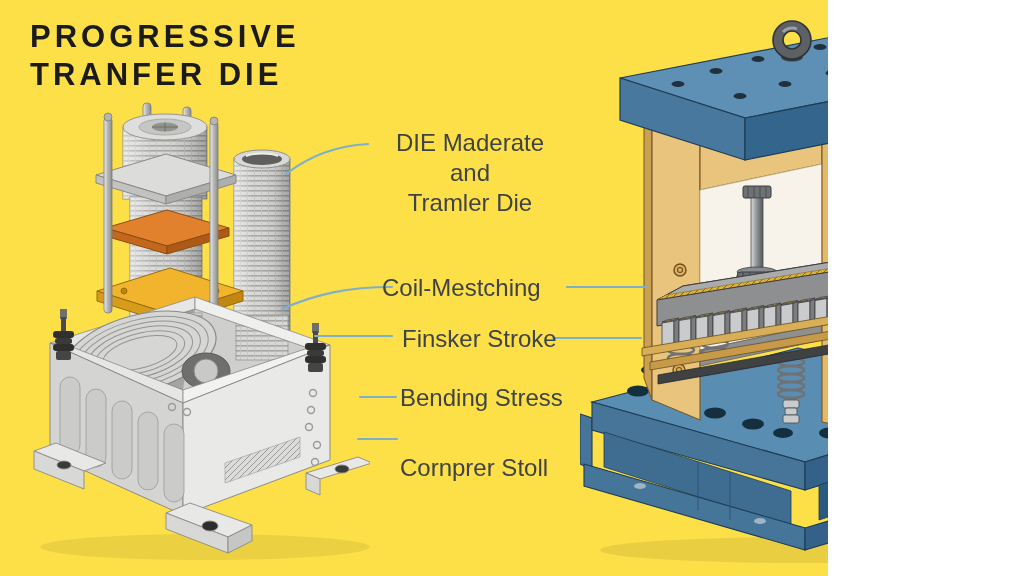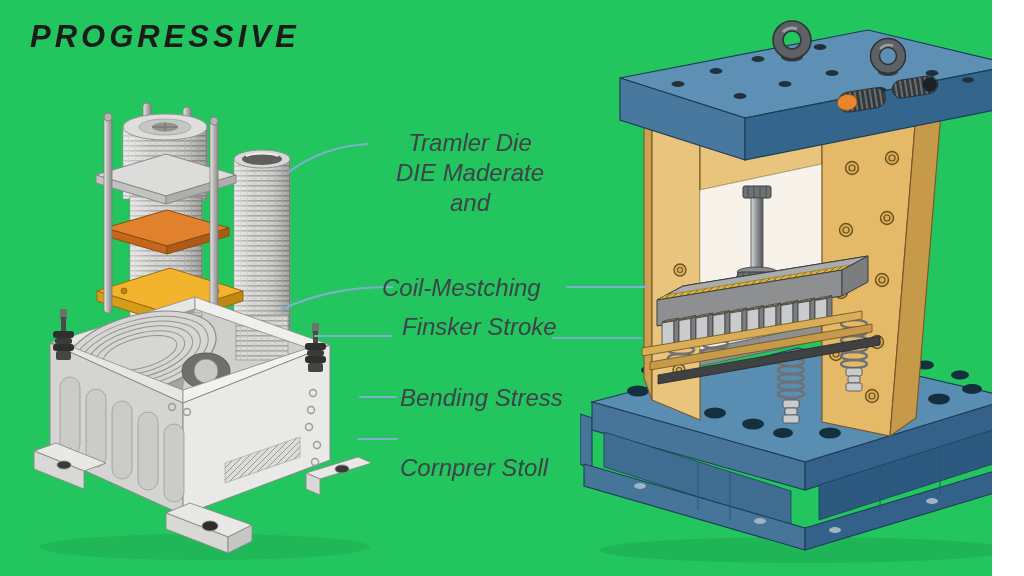--- a/index.html
+++ b/index.html
@@ -1,39 +1,40 @@
 <!DOCTYPE html>
 <html><head>
 <meta charset="utf-8">
 <style>
   html,body{margin:0;padding:0;background:#ffffff;}
-  .canvas{position:relative;width:992px;height:576px;background:#22c55e;overflow:hidden;
-          font-family:"Liberation Sans", sans-serif;font-style:italic;}
+  .canvas{position:relative;width:828px;height:576px;background:#fde047;overflow:hidden;
+          font-family:"Liberation Sans", sans-serif;}
   .title{position:absolute;left:30px;top:18px;color:#1b1b1b;font-weight:800;
          font-size:31px;line-height:38px;letter-spacing:4px;}
   .title div{white-space:nowrap;}
   .label{position:absolute;color:#3e4347;font-size:24px;line-height:30px;white-space:nowrap;}
   .label-die{left:375px;top:128px;width:190px;text-align:center;white-space:normal;}
   .label-coil{left:382px;top:273px;}
-  .label-finsker{left:402px;top:312px;}
+  .label-finsker{left:402px;top:324px;}
   .label-bending{left:400px;top:383px;}
   .label-cornprer{left:400px;top:425px;margin-top:28px;}
   .illus{position:absolute;}
   .illus-left{left:20px;top:85px;width:350px;height:475px;}
   .illus-right{left:580px;top:18px;width:440px;height:550px;}
   .leaders{position:absolute;left:0;top:0;width:1024px;height:576px;pointer-events:none;}
   .leaders path{fill:none;stroke:#7fb0cb;stroke-width:2.2;stroke-linecap:round;}
 </style>
 </head>
 <body>
 
 <div class="canvas">
 
   <header class="title">
     <div>PROGRESSIVE</div>
+    <div>TRANFER DIE</div>
   </header>
 
   <svg class="illus illus-left" viewBox="0 0 350 475" aria-hidden="true">
     <defs>
       <linearGradient id="rodG" x1="0" y1="0" x2="1" y2="0">
         <stop offset="0" stop-color="#ececea"></stop>
           <stop offset="0.45" stop-color="#b9b9b7"></stop>
           <stop offset="1" stop-color="#8a8a88"></stop>
       </linearGradient>
       <linearGradient id="cylShade" x1="0" y1="0" x2="1" y2="0">
@@ -447,21 +448,21 @@
     <path d="M368,144 C338,146 312,154 286,174"></path>
     <path d="M392,287 C348,287 316,294 282,309"></path>
     <path d="M567,287 L647,287"></path>
     <path d="M315,336 L392,336"></path>
     <path d="M553,338 L641,338"></path>
     <path d="M360,397 L396,397"></path>
     <path d="M358,439 L397,439"></path>
   </svg>
 
   <div class="label label-die">
+    <div>DIE Maderate and</div>
     <div>Tramler Die</div>
-    <div>DIE Maderate and</div>
   </div>
   <div class="label label-coil">Coil-Mestching</div>
   <div class="label label-finsker">Finsker Stroke</div>
   <div class="label label-bending">Bending Stress</div>
   <div class="label label-cornprer">Cornprer Stoll</div>
 
 </div>
 
 </body></html>

